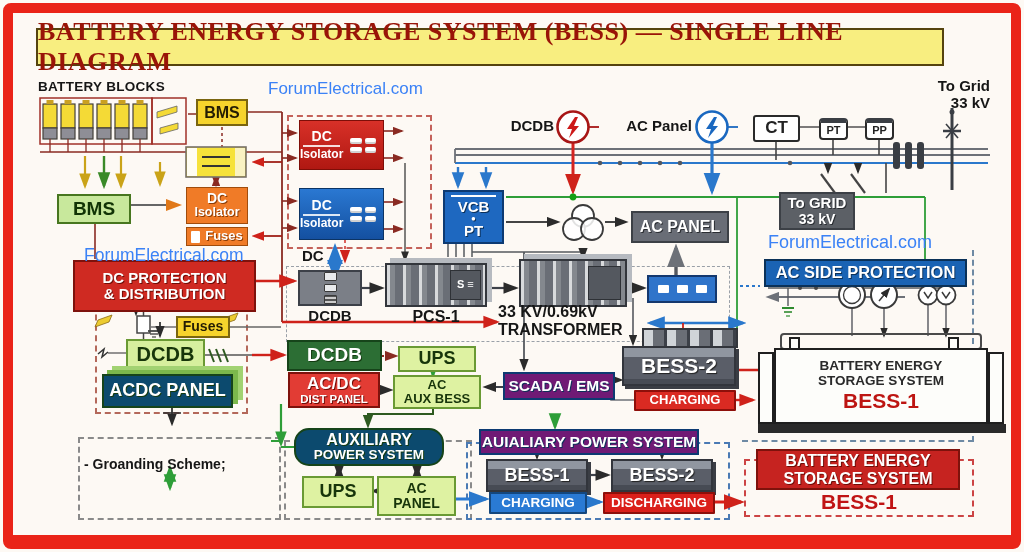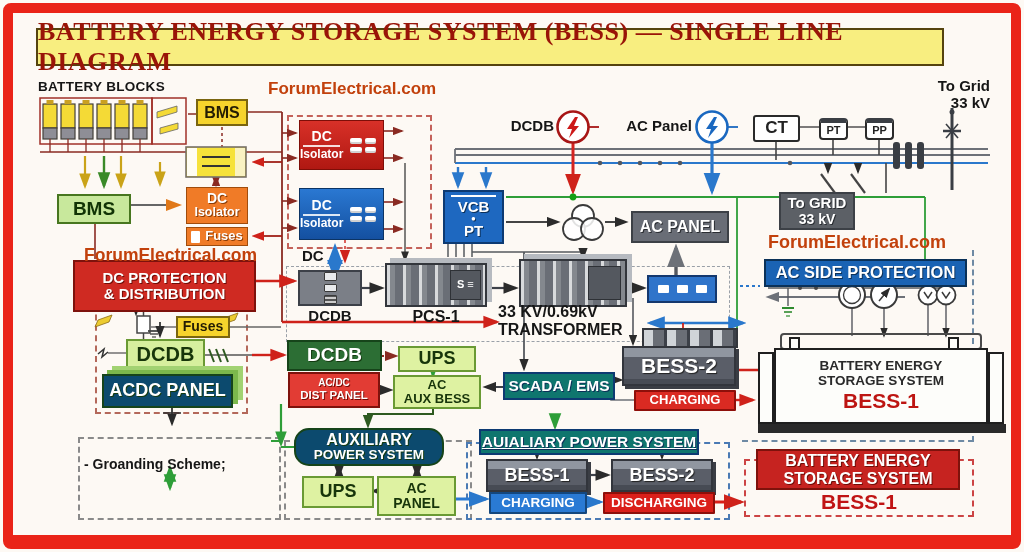--- a/index.html
+++ b/index.html
@@ -4,30 +4,30 @@
 <style>
   html,body{margin:0;padding:0;background:#fff;}
   .page{position:relative;width:1024px;height:552px;background:#fdf9f4;overflow:hidden;
         font-family:"Liberation Sans",sans-serif;}
   .frame{position:absolute;inset:3px;border:10px solid #ea2418;border-bottom-width:14px;
          border-radius:8px;z-index:6;pointer-events:none;}
   .title{position:absolute;left:36px;top:28px;width:908px;height:38px;z-index:3;
          background:#f8ee80;border:2px solid #55430e;color:#991408;
          font-family:"Liberation Serif",serif;font-weight:bold;font-size:26px;
          display:flex;align-items:center;justify-content:center;letter-spacing:.5px;box-sizing:border-box;}
-  .wm{position:absolute;z-index:4;color:#c2410c;font-weight:bold;}
+  .wm{position:absolute;z-index:4;color:#3b82f6;font-weight:normal;}
   .bx{position:absolute;box-sizing:border-box;display:flex;flex-direction:column;align-items:center;
       justify-content:center;text-align:center;font-weight:bold;z-index:3;line-height:1.08;}
   .lbl{position:absolute;z-index:3;font-weight:bold;color:#161616;line-height:1.1;}
   .yellow{background:#f6d42c;border:2px solid #7a650f;color:#241d03;}
   .lgreen{background:#def2a2;border:2px solid #6a9a34;color:#17350a;}
   .dgreen{background:#0c4a6e;border:2px solid #16441a;color:#fff;text-shadow:1px 1px 0 #143a10;}
   .orange{background:#f07b27;border:1px solid #a04c0c;color:#fff;text-shadow:1px 1px 0 #8a3c06;}
   .redbox{background:#cf2a22;border:2px solid #7e120c;color:#fff;text-shadow:1px 1px 0 #6e0c06;}
-  .bluebox{background:#0f766e;border:2px solid #0d3a72;color:#fff;text-shadow:1px 1px 0 #0c3058;}
+  .bluebox{background:#701a75;border:2px solid #0d3a72;color:#fff;text-shadow:1px 1px 0 #0c3058;}
   .graybox{background:#5c6066;border:2px solid #3c4046;color:#fff;text-shadow:1px 1px 0 #2a2d32;}
   .whitebox{background:#fff;border:2px solid #2a2a2a;color:#222;}
   .slab{background:linear-gradient(180deg,#9096a0 0 26%,#5a5e68 26%);border:2px solid #32353c;color:#fff;
         text-shadow:1px 1px 1px #222;box-shadow:inset 0 -5px 0 #474b54,3px 3px 0 #3a3d44;}
   .pill{border-radius:1px;}
   .dash{position:absolute;z-index:1;box-sizing:border-box;pointer-events:none;}
   .wires{position:absolute;left:0;top:0;z-index:2;}
   .iso{flex-direction:row;padding:0;}
   .iso-left{flex:1.35;display:flex;flex-direction:column;align-items:center;justify-content:center;gap:1px;}
   .iso-div{width:84%;height:2px;background:rgba(255,255,255,.85);}
@@ -433,21 +433,21 @@
   <div class="bx" style="left:774px;top:348px;width:214px;height:76px;background:#fdfdfa;border:2.5px solid #1f1f1f;color:#2a2a2a;">
     <span style="font-size:13.5px;">BATTERY ENERGY</span>
     <span style="font-size:13.5px;">STORAGE SYSTEM</span>
     <span style="font-size:21px;color:#bd1512;margin-top:2px;">BESS-1</span>
   </div>
   <div style="position:absolute;left:758px;top:424px;width:248px;height:9px;background:#2a2a2a;z-index:3;"></div>
 
   <div class="bx dgreen" style="left:287px;top:340px;width:95px;height:31px;font-size:19px;background:#2c6e34;">DCDB</div>
   <div class="bx lgreen" style="left:398px;top:346px;width:78px;height:26px;font-size:18px;">UPS</div>
   <div class="bx redbox" style="left:288px;top:372px;width:92px;height:36px;background:#e23c34;">
-    <span style="font-size:10px;">AC/DC</span>
+    <span style="font-size:17px;">AC/DC</span>
     <span style="font-size:11.5px;">DIST PANEL</span>
   </div>
   <div class="bx lgreen" style="left:393px;top:375px;width:88px;height:34px;">
     <span style="font-size:13px;">AC</span>
     <span style="font-size:13px;">AUX BESS</span>
   </div>
   <div class="bx bluebox" style="left:503px;top:372px;width:112px;height:28px;font-size:15.5px;">SCADA / EMS</div>
   <div class="rack" style="left:642px;top:328px;width:96px;height:20px;"></div>
   <div class="bx slab" style="left:622px;top:346px;width:114px;height:40px;font-size:21px;">BESS-2</div>
   <div class="bx pill" style="left:634px;top:390px;width:102px;height:21px;font-size:13px;background:#da2a22;border:2px solid #8e0f0a;color:#fff;">CHARGING</div>
@@ -455,21 +455,21 @@
   <div class="bx dgreen" style="left:294px;top:428px;width:150px;height:38px;border-radius:15px;">
     <span style="font-size:16px;">AUXILIARY</span>
     <span style="font-size:13.5px;">POWER SYSTEM</span>
   </div>
   <div class="bx lgreen" style="left:302px;top:476px;width:72px;height:32px;font-size:18px;">UPS</div>
   <div class="bx lgreen" style="left:377px;top:476px;width:79px;height:40px;">
     <span style="font-size:14px;">AC</span>
     <span style="font-size:14px;">PANEL</span>
   </div>
 
-  <div class="bx bluebox" style="left:479px;top:429px;width:220px;height:26px;font-size:15.5px;text-decoration:underline;">AUIALIARY POWER SYSTEM</div>
+  <div class="bx bluebox" style="left:479px;top:429px;width:220px;height:26px;font-size:15.5px;">AUIALIARY POWER SYSTEM</div>
   <div class="bx slab" style="left:486px;top:459px;width:102px;height:33px;font-size:18px;">BESS-1</div>
   <div class="bx slab" style="left:611px;top:459px;width:102px;height:33px;font-size:18px;">BESS-2</div>
   <div class="bx pill" style="left:489px;top:492px;width:98px;height:22px;font-size:13.5px;background:#2a7ad4;border:2px solid #14477e;color:#fff;">CHARGING</div>
   <div class="bx pill" style="left:603px;top:492px;width:112px;height:22px;font-size:13.5px;background:#da1f1a;border:2px solid #8e0f0a;color:#fff;">DISCHARGING</div>
 
   <div class="bx redbox" style="left:756px;top:449px;width:204px;height:41px;background:#c62320;border-width:2.5px;">
     <span style="font-size:16px;">BATTERY ENERGY</span>
     <span style="font-size:16px;">STORAGE SYSTEM</span>
   </div>
   <div class="lbl" style="left:744px;top:490px;width:230px;text-align:center;font-size:21px;color:#c01414;">BESS-1</div>

